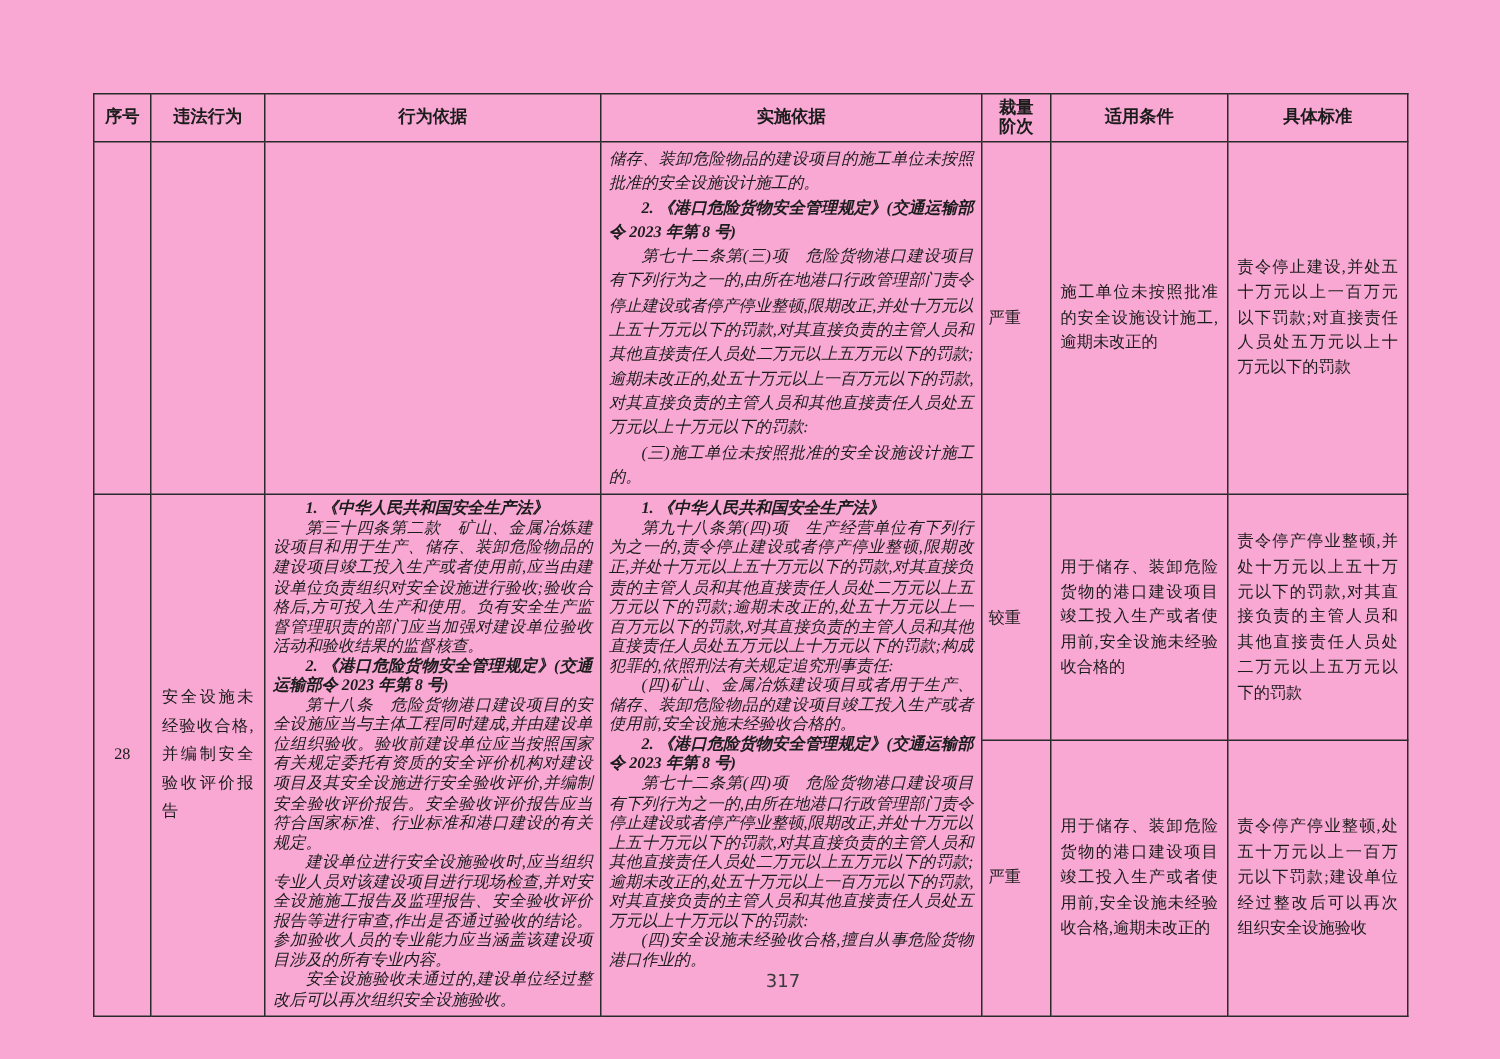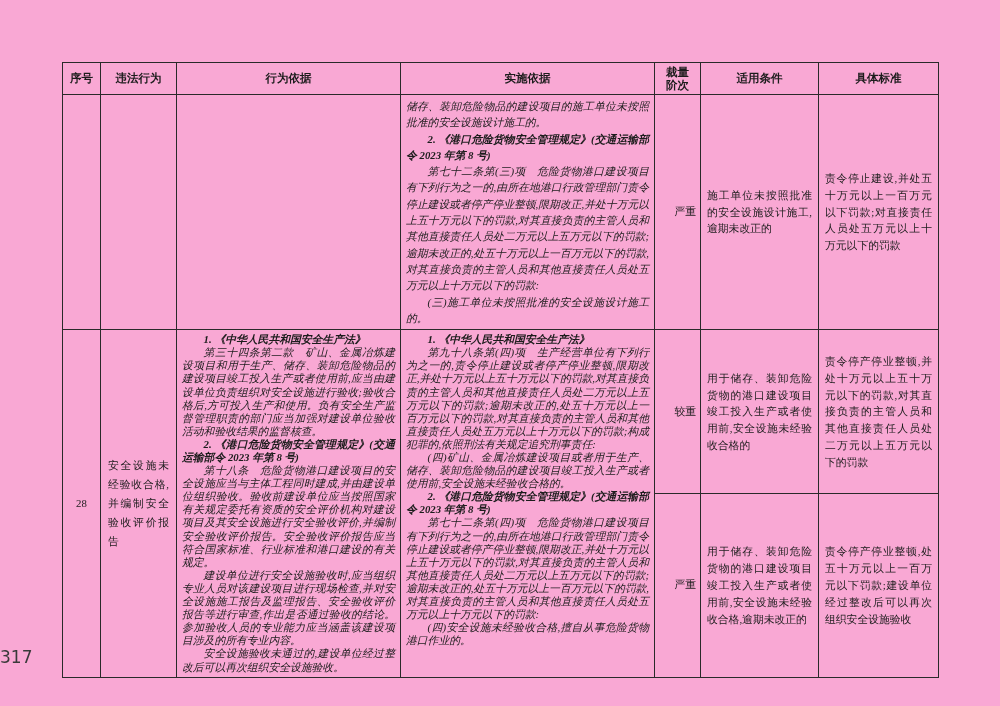--- a/index.html
+++ b/index.html
@@ -21,27 +21,27 @@
   tr.h-prev{height:199px;}
   tr.h-28a{height:164px;}
   tr.h-28b{height:183px;}
   td p{margin:0;text-indent:2em;text-align:justify;font-style:italic;}
   td p.noindent{text-indent:0;}
   td p.bold{font-weight:bold;}
   .c-basis,.c-impl{vertical-align:top;padding:3px 5px;}
   .lh-loose p{line-height:16.3px;}
   .lh-tight p{line-height:13.1px;}
   .c-seq{text-align:center;}
-  .c-tier{text-align:right;}
+  .c-tier{text-align:left;}
   .c-violation{text-align:justify;padding:4px 7px;line-height:19px;}
   .c-cond,.c-std{line-height:16.8px;padding:4px 6px;text-align:justify;}
   .page-num{
-    position:absolute;left:0;right:0;top:647px;
+    position:absolute;left:0;right:0;top:647px;text-align:center;
     font-family:"DejaVu Sans","Liberation Sans",sans-serif;
-    font-size:17px;color:#3a3a3a;
+    font-size:12px;color:#3a3a3a;padding-left:44px;
   }
 </style>
 </head>
 <body>
 
 <div class="sheet">
   <table class="reg">
     <colgroup>
       <col style="width:38px">
         <col style="width:76px">

